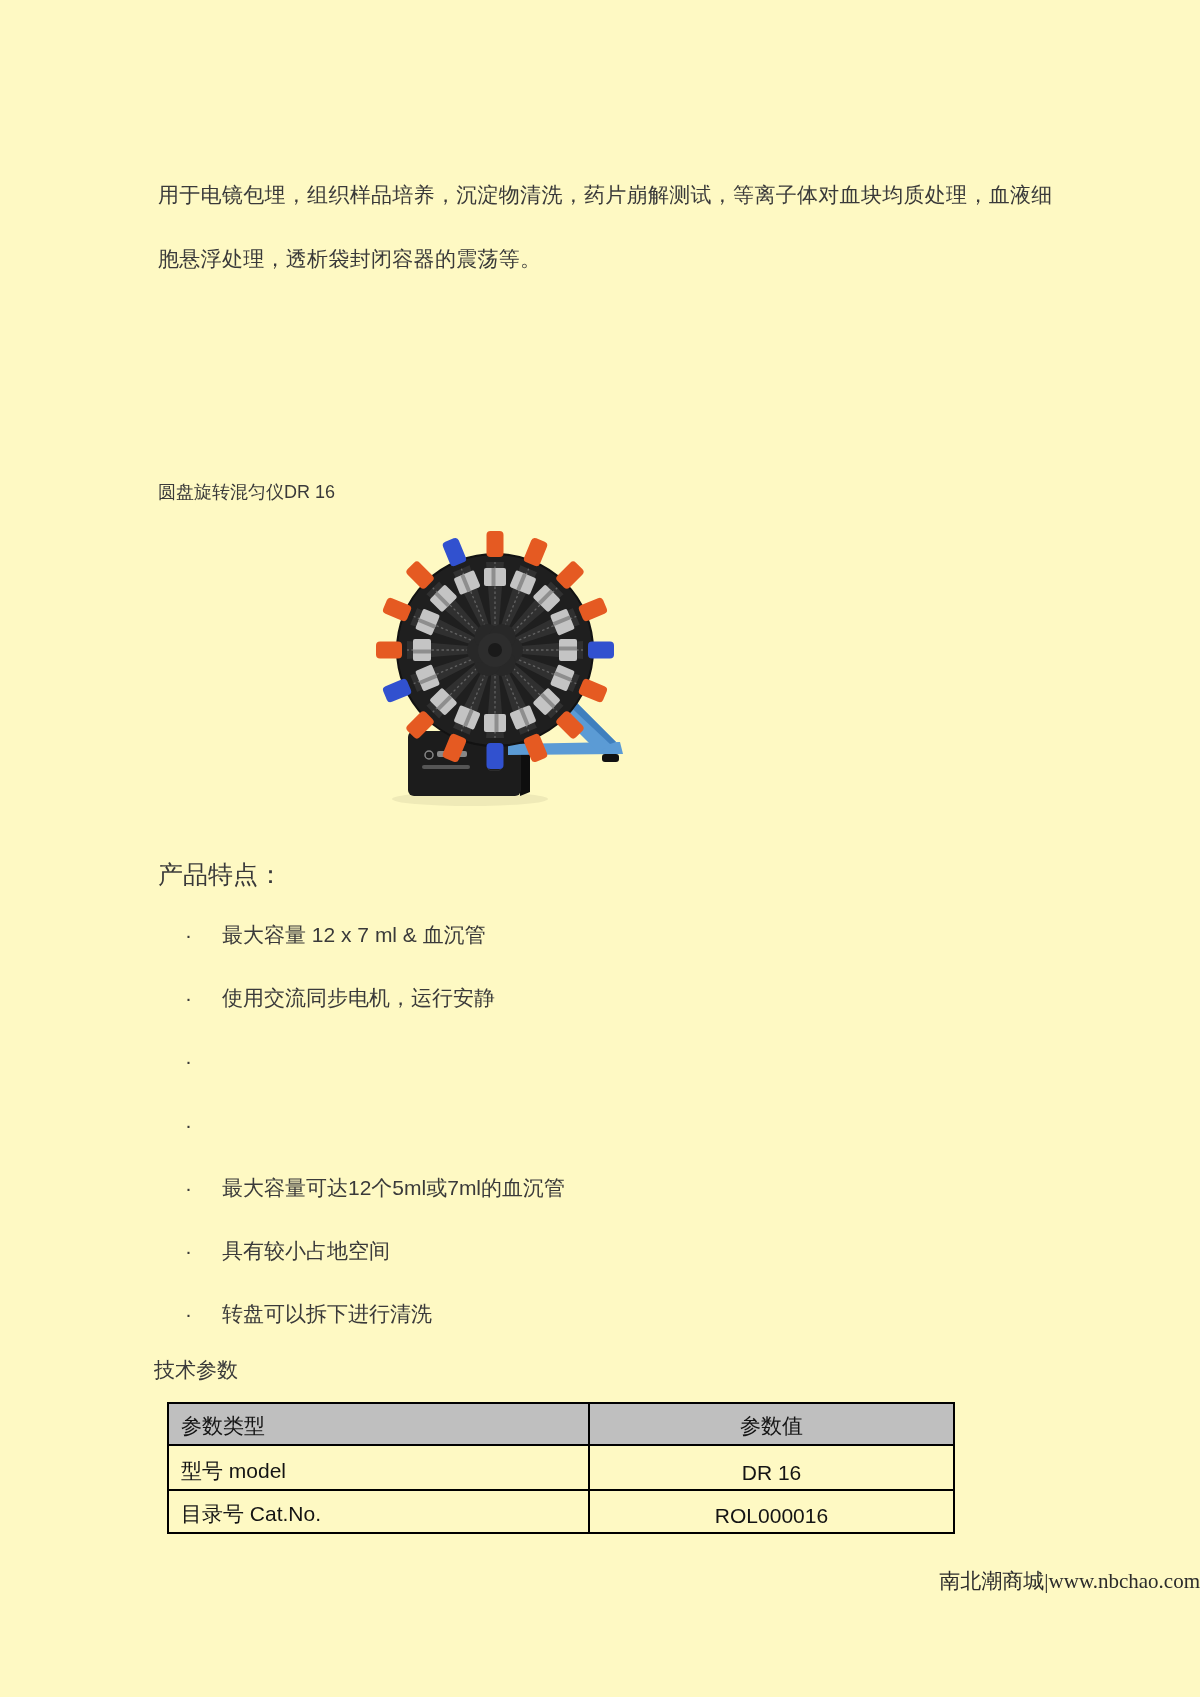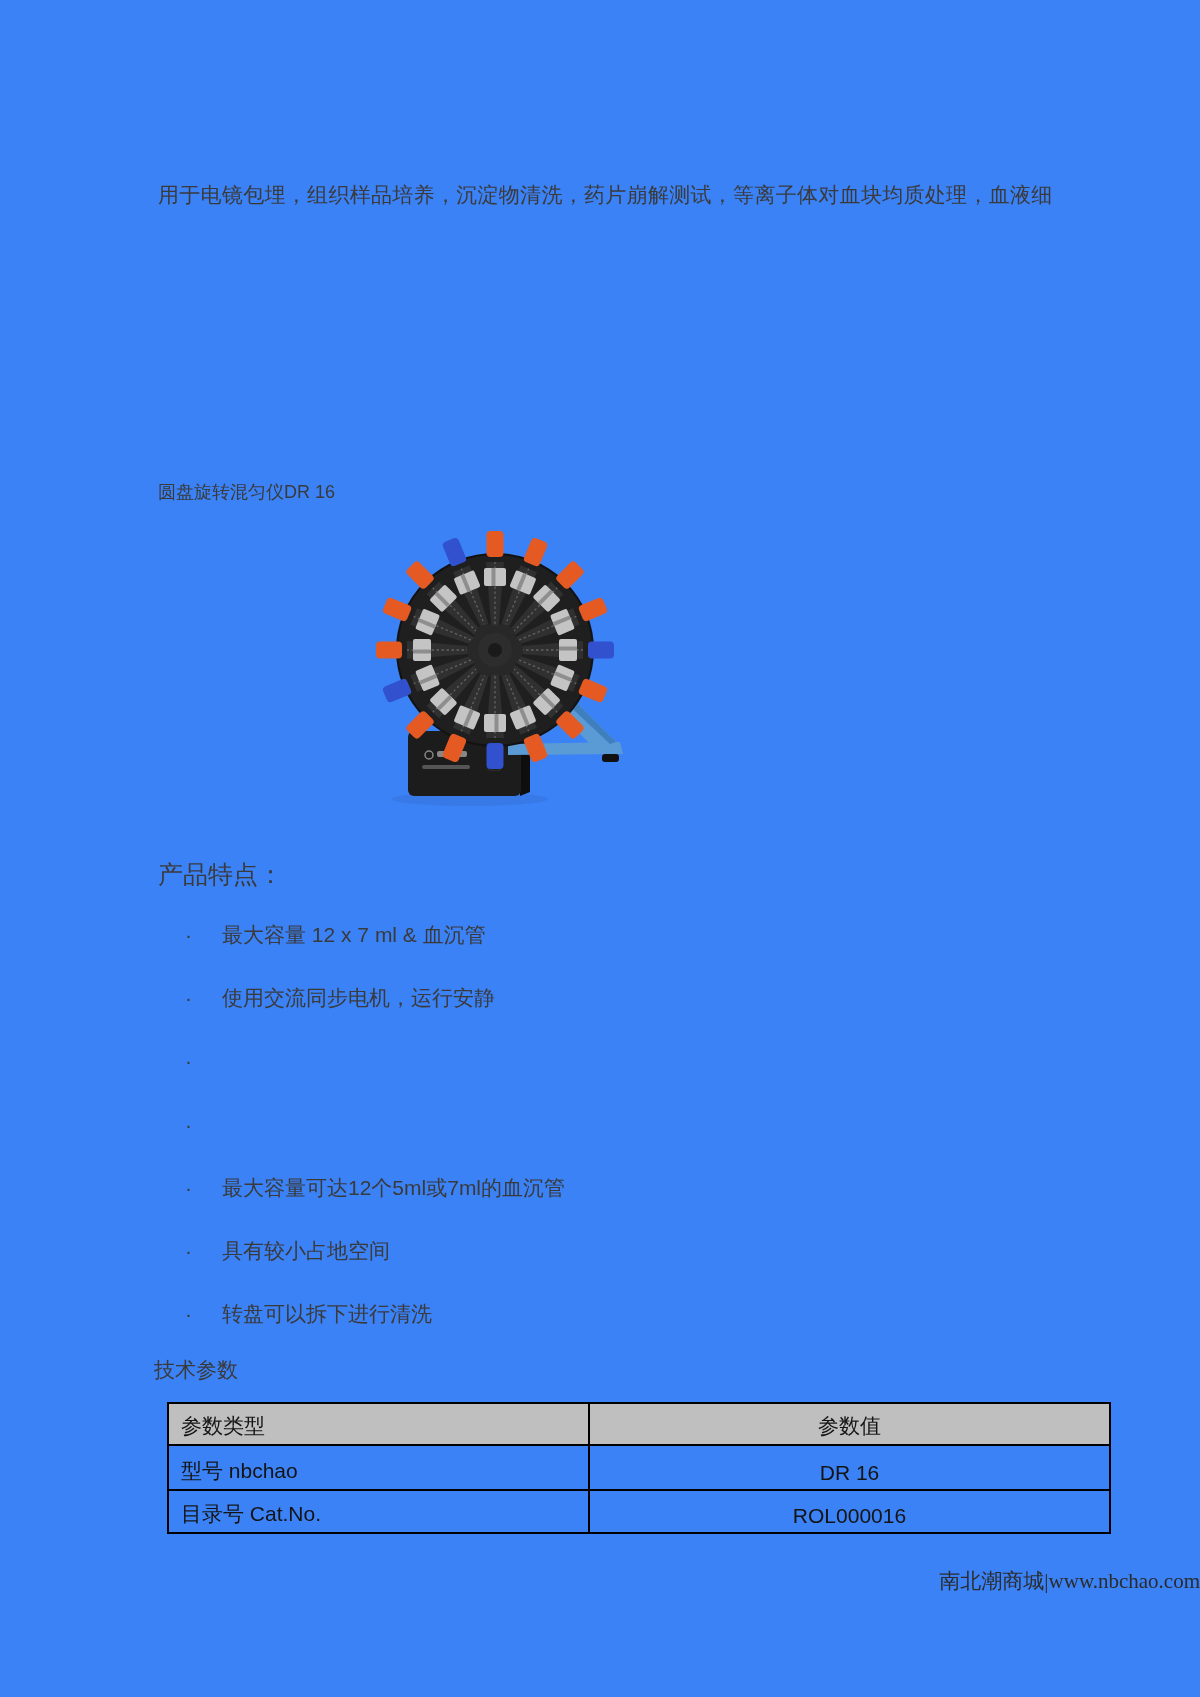--- a/index.html
+++ b/index.html
@@ -1,50 +1,51 @@
 <!DOCTYPE html>
 <html><head>
 <meta charset="utf-8">
 <style>
   html,body { margin:0; padding:0; background:#f2f2f2; }
   .page {
     position:relative; width:1200px; height:1697px; margin:0 auto;
-    background:#3b82f6; overflow:hidden;
+    background:#fef9c3; overflow:hidden;
     font-family:"Liberation Sans","DejaVu Sans",sans-serif; color:#3a3a3a;
   }
   .intro { position:absolute; left:158px; top:142px; width:930px; font-size:21px; }
   .intro span { display:block; line-height:64px; letter-spacing:0.3px; white-space:nowrap; }
   .product-title { position:absolute; left:158px; top:477px; font-size:18px; line-height:30px; }
   .figure { position:absolute; left:358px; top:492px; width:280px; height:332px; }
   .features-heading { position:absolute; left:158px; top:858px; font-size:25px; }
   .features { position:absolute; left:158px; top:922px; margin:0; padding:0; list-style:none; }
   .features li { position:relative; height:63.2px; padding-left:64px; font-size:21px; line-height:26px; }
   .features .dot { position:absolute; left:27px; top:0; font-size:21px; }
   .specs-heading { position:absolute; left:154px; top:1356px; font-size:21px;font-family:Liberation Serif, serif; }
   .specs-table {
-    position:absolute; left:167px; top:1402px; width:944px;
+    position:absolute; left:167px; top:1402px; width:788px;
     border-collapse:collapse; table-layout:fixed; color:#141414;border-radius:17px;
   }
   .specs-table th, .specs-table td {
     border:2px solid #000; font-weight:400; font-size:21px; vertical-align:bottom;
   }
   .cell-left   { text-align:left;   padding:0 0 4px 12px; }
   .cell-center { text-align:center; padding:0 0 4px 0;margin-left:27px; }
   .footer {
     position:absolute; left:0; top:1567px; width:1200px; text-align:right;
     font-family:"Liberation Serif","DejaVu Serif",serif; font-size:21px; color:#2b2b2b;
   }
 </style>
 </head>
 <body>
 
 <div class="page">
 
   <p class="intro">
     <span>用于电镜包埋，组织样品培养，沉淀物清洗，药片崩解测试，等离子体对血块均质处理，血液细</span>
+    <span>胞悬浮处理，透析袋封闭容器的震荡等。</span>
   </p>
 
   <div class="product-title">圆盘旋转混匀仪DR 16</div>
 
   <svg class="figure" viewBox="0 0 280 332" aria-hidden="true">
 
     <ellipse cx="112" cy="307" rx="78" ry="7" fill="#000" opacity="0.06"></ellipse>
 
     <g>
       <polygon points="162,241 172,249 172,300 162,304" fill="#0e0e0e"></polygon>
@@ -214,21 +215,21 @@
         <col>
       </colgroup>
     <thead>
       <tr style="height:42px">
         <th class="cell-left" bgcolor="#bfbfbf">参数类型</th>
         <th class="cell-center" bgcolor="#bfbfbf">参数值</th>
       </tr>
     </thead>
     <tbody>
       <tr style="height:45px">
-        <td class="cell-left">型号 nbchao</td>
+        <td class="cell-left">型号 model</td>
         <td class="cell-center">DR 16</td>
       </tr>
       <tr style="height:43px">
         <td class="cell-left">目录号 Cat.No.</td>
         <td class="cell-center">ROL000016</td>
       </tr>
     </tbody>
   </table>
 
   <div class="footer">南北潮商城|www.nbchao.com</div>

